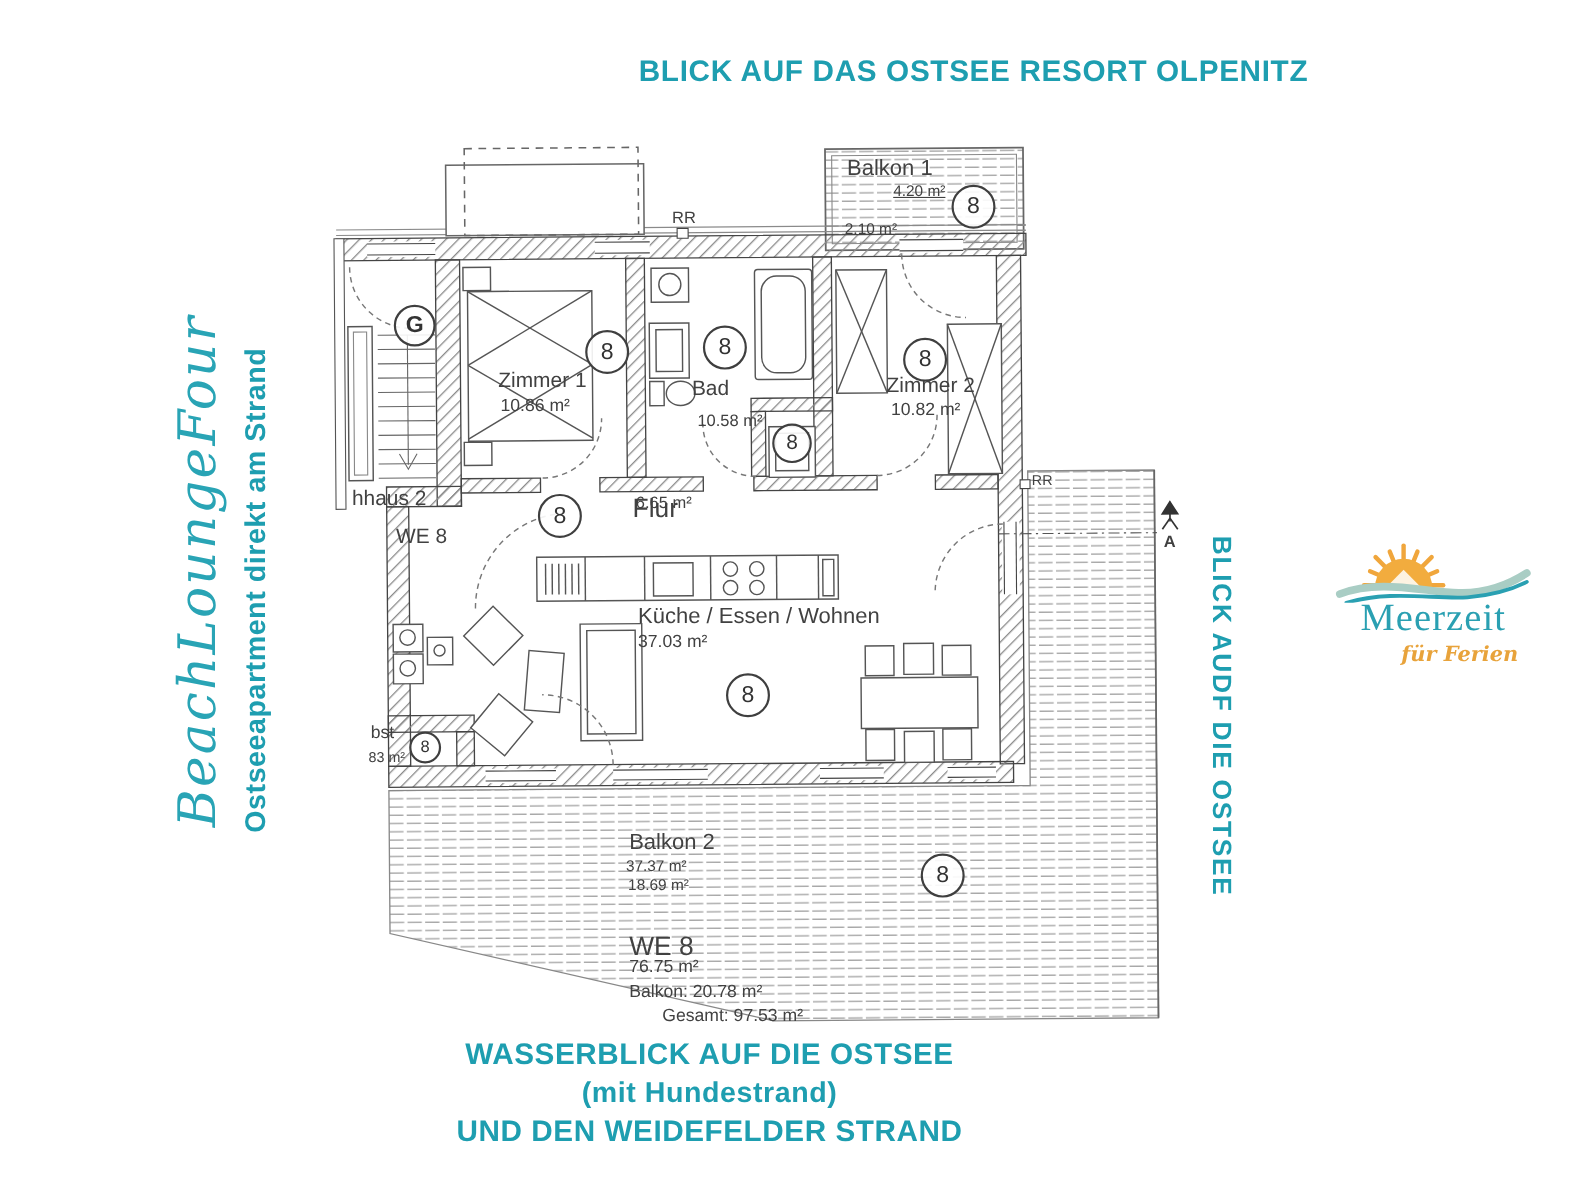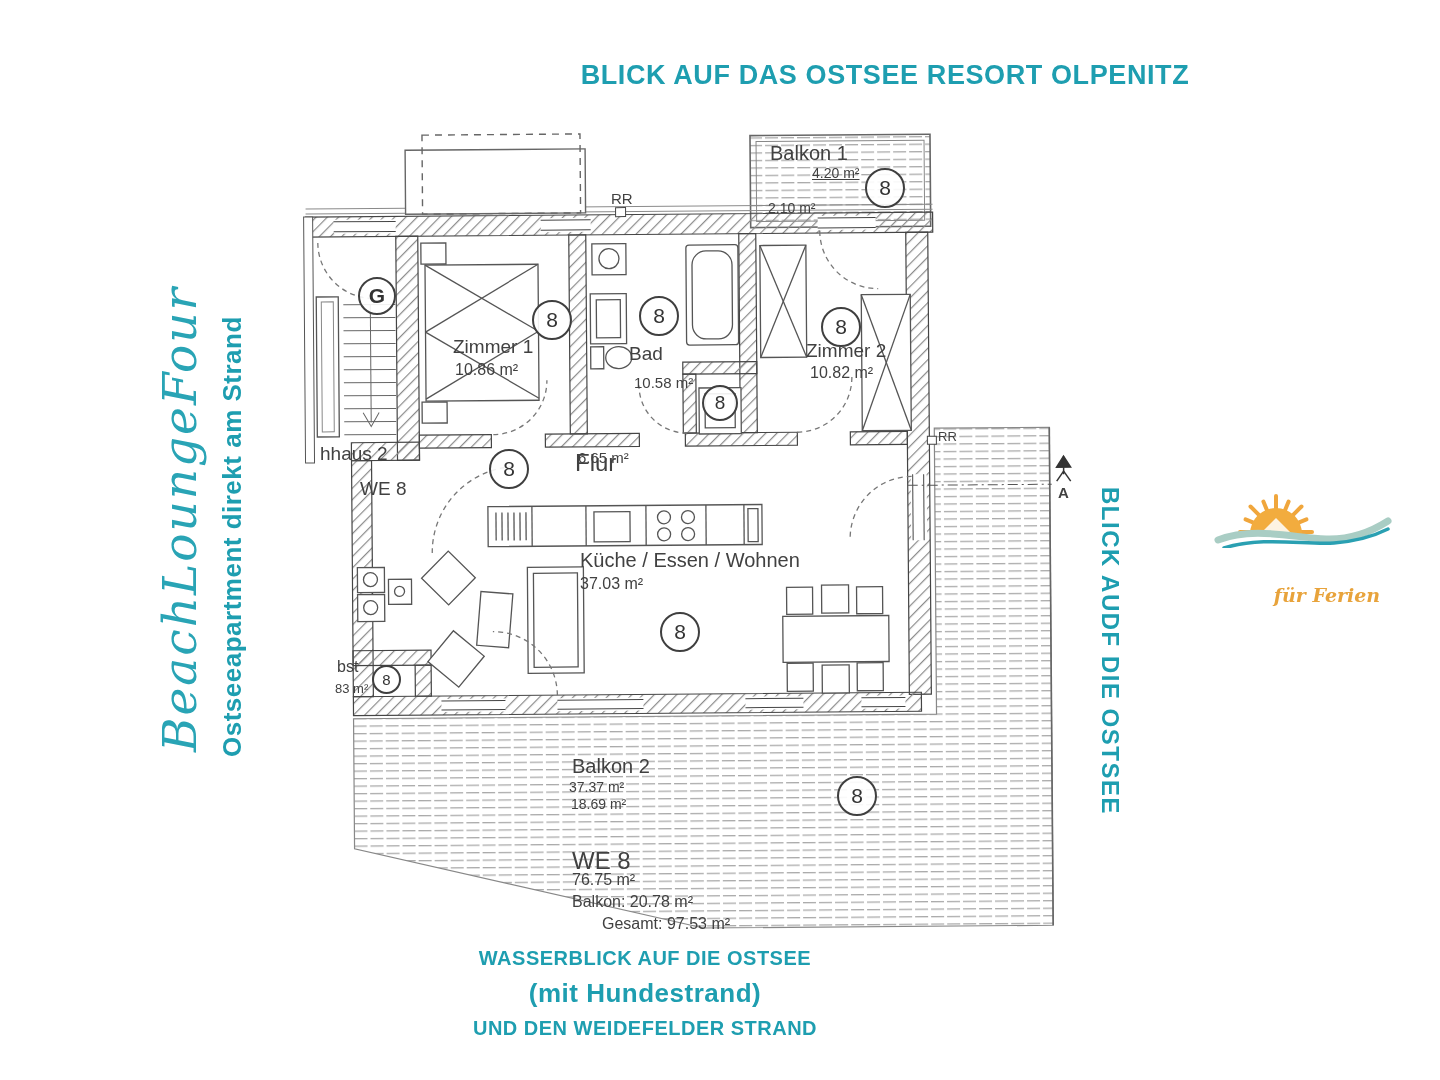--- a/index.html
+++ b/index.html
@@ -1,37 +1,37 @@
 <!DOCTYPE html>
 <html><head>
 <meta charset="utf-8">
 <style>
   html,body{margin:0;padding:0;background:#fff;}
   #page{position:relative;width:1440px;height:1080px;background:#fff;overflow:hidden;
         font-family:"Liberation Sans",sans-serif;}
   
-  .header{position:absolute;left:535px;top:56px;width:700px;text-align:center;}
+  .header{position:absolute;left:535px;top:46px;width:700px;text-align:center;}
   .header .l1,.header .l2{font-weight:bold;font-size:27px;letter-spacing:.6px;line-height:38px;color:#1E9EB0;}
   
   .brand-script{position:absolute;left:152px;top:752px;transform:rotate(-90deg);transform-origin:left top;
      white-space:nowrap;font-family:"DejaVu Serif",serif;font-style:italic;font-size:47px;color:#29A4B5;letter-spacing:2px;}
   .brand-sub{position:absolute;left:217px;top:757px;transform:rotate(-90deg);transform-origin:left top;
      white-space:nowrap;font-weight:bold;font-size:26px;color:#1E9EB0;letter-spacing:.5px;}
   
   .right-banner{position:absolute;left:1124px;top:487px;transform:rotate(90deg);transform-origin:left top;
      white-space:nowrap;font-weight:bold;font-size:24px;color:#1E9EB0;letter-spacing:1.5px;}
   
   .logo-svg{position:absolute;left:1214px;top:478px;}
   .logo-name{position:absolute;left:1214px;top:542px;width:178px;text-align:center;
      font-family:"Liberation Serif",serif;font-size:35px;color:#2AA0B2;letter-spacing:1px;}
   .logo-tag{position:absolute;left:1238px;top:584px;width:178px;text-align:center;
      font-family:"DejaVu Serif",serif;font-style:italic;font-weight:bold;font-size:19px;color:#E8A33B;}
   
   .footer{position:absolute;left:295px;top:941px;width:700px;text-align:center;}
-  .footer .l{font-weight:bold;font-size:20px;letter-spacing:.5px;line-height:35px;color:#1E9EB0;}
+  .footer .l{font-weight:bold;font-size:27px;letter-spacing:.5px;line-height:35px;color:#1E9EB0;}
   .footer .l3{font-size:26px;}
   
   .plan{position:absolute;left:0;top:0;}
   
   .pl{position:absolute;color:#414141;white-space:nowrap;font-family:"Liberation Sans",sans-serif;}
   .fs13{font-size:13px;} .fs14{font-size:14px;} .fs15{font-size:15px;} .fs16{font-size:16px;}
   .fs17{font-size:20px;} .fs18{font-size:24px;} .fs19{font-size:19px;} .fs20{font-size:20px;}
   .bold{font-weight:bold;}
   
   .m8{position:absolute;width:36px;height:36px;border:2px solid #3f3f3f;border-radius:50%;
@@ -67,20 +67,21 @@
       <line x1="54.7" y1="36.4" x2="49.4" y2="23.5"></line>
       <line x1="48.6" y1="40.6" x2="36.5" y2="28.5"></line>
       <line x1="44.4" y1="46.7" x2="31.5" y2="41.4"></line>
       <line x1="43" y1="54" x2="26" y2="54"></line>
     </g>
     <path d="M36,56 A26,26 0 0 1 88,56 Z" fill="#F2AC3E"></path>
     <path d="M46,56 L62,40 L78,56 Z" fill="#ffffff" opacity="0.85"></path>
     <path d="M4,62 C40,48 80,60 112,61 C140,62 160,52 174,43" fill="none" stroke="#A9CDC4" stroke-width="7" stroke-linecap="round"></path>
     <path d="M10,70 C50,58 90,67 120,65 C145,63 162,57 174,51" fill="none" stroke="#2AA0B2" stroke-width="3.5" stroke-linecap="round"></path>
   </svg>
+  <div class="logo-name">Meerzeit</div>
   <div class="logo-tag">für Ferien</div>
 
   <div class="footer">
     <div class="l">WASSERBLICK AUF DIE OSTSEE</div>
     <div class="l l3">(mit Hundestrand)</div>
     <div class="l">UND DEN WEIDEFELDER STRAND</div>
   </div>
 
   <svg class="plan" width="1440" height="1080" viewBox="0 0 1440 1080">
     <defs>

